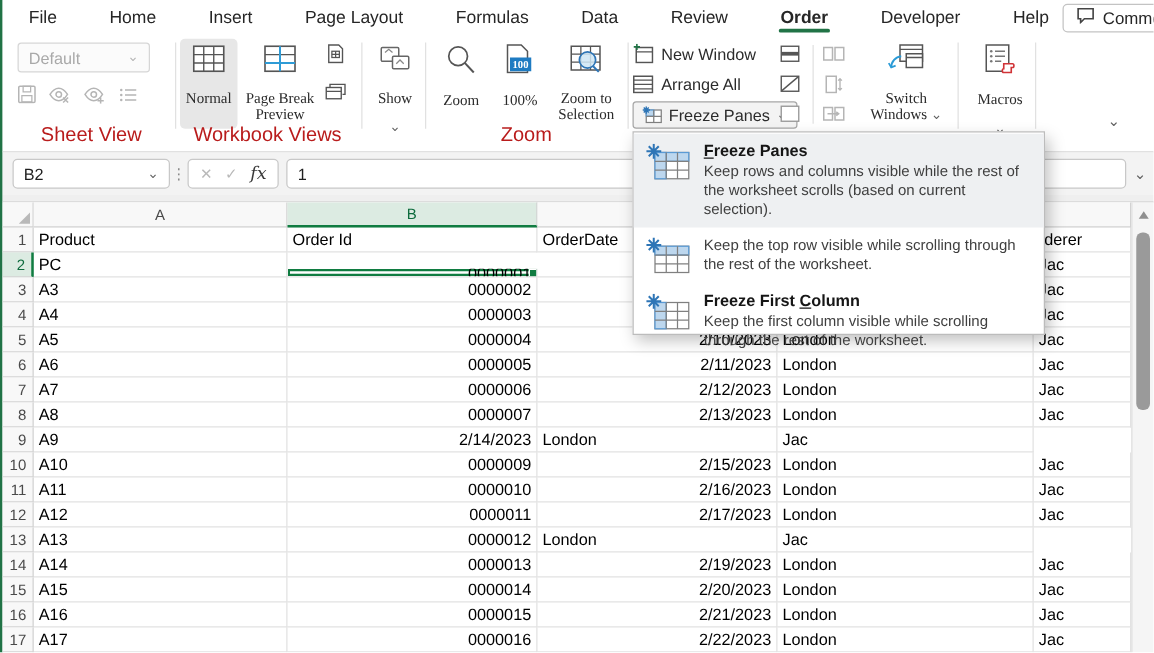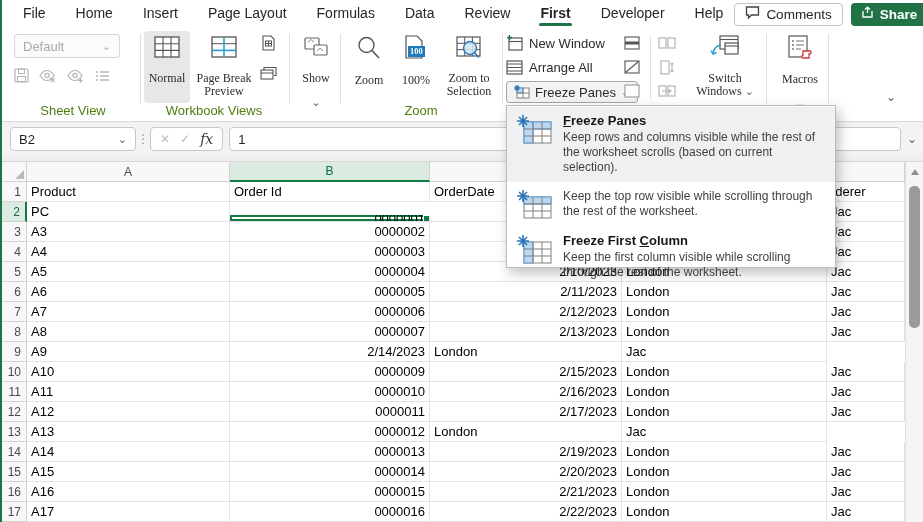--- a/index.html
+++ b/index.html
@@ -6,33 +6,33 @@
     --green:#217346; --selgreen:#107c41; --fblue:#2e75b6; --fblue-fill:#bdd7ee;
     --ink:#2b2b2b; --icon:#4a4a4a; --dis:#b5b5b5; --grid:#e2e2e2; --hdrline:#d2d2d2;
   }
   *{box-sizing:border-box; margin:0; padding:0;}
   html,body{width:923px;height:522px;overflow:hidden;background:#fff;
     font-family:"Liberation Sans", sans-serif; -webkit-font-smoothing:antialiased;}
   .app{position:relative;width:923px;height:522px;border-left:2px solid var(--green);overflow:hidden;background:#fff;}
 
   
   .menubar{position:absolute;left:0;top:0;width:921px;height:28px;display:flex;align-items:center;background:#fff;}
-  .mtabs{display:flex;align-items:center;gap:8px;padding-left:10px;}
+  .mtabs{display:flex;align-items:center;gap:20px;padding-left:10px;}
   .mtab{font-size:14px;color:#262626;padding:4px 11px 6px;cursor:default;white-space:nowrap;}
   .mtab.active{font-weight:700;position:relative;}
   .mtab.active::after{content:"";position:absolute;left:10px;right:10px;bottom:1px;height:3px;background:var(--green);border-radius:2px;}
   .mbar-right{margin-left:auto;display:flex;align-items:center;gap:8px;padding-right:6px;}
   .comments-btn{display:flex;align-items:center;gap:6px;height:23px;padding:0 10px;border:1px solid #c3c3c3;border-radius:4px;background:#fff;font-size:13.5px;color:#262626;}
   .share-btn{display:flex;align-items:center;gap:6px;height:23px;padding:0 10px;border-radius:4px;background:var(--green);color:#fff;font-size:13.5px;font-weight:600;}
   .share-btn .chev{color:#dfeee6;font-weight:400;}
 
   
   .ribbon{position:absolute;left:0;top:28px;width:921px;height:94px;background:#fff;border-bottom:1px solid #d8d8d8;}
   .rsep{position:absolute;top:6px;bottom:18px;width:1px;background:#e1e1e1;}
-  .grplabel{position:absolute;bottom:3px;font-size:13px;color:#4d7c0f;white-space:nowrap;text-align:center;}
+  .grplabel{position:absolute;bottom:3px;font-size:16px;color:#b91c1c;white-space:nowrap;text-align:center;}
   .bigbtn{position:absolute;display:flex;flex-direction:column;align-items:center;gap:13px;padding-top:4px;border-radius:4px;font-family:Liberation Serif, serif;}
   .bigbtn .lbl{font-size:12px;line-height:13px;color:var(--ink);text-align:center;}
   .bigbtn.pressed{background:#e7e7e7;}
   .chev{font-size:11px;line-height:8px;color:#5f5f5f;}
 
   
   .defsel{position:absolute;left:12px;top:6px;width:106px;height:24px;border:1px solid #d6d6d6;border-radius:3px;background:#fbfbfb;display:flex;align-items:center;justify-content:space-between;padding:0 8px;font-size:13px;color:#a9a9a9;}
   .sv-icons{position:absolute;left:12px;top:40px;display:flex;gap:10px;align-items:center;}
 
   
@@ -88,21 +88,21 @@
 
   <div class="menubar">
     <div class="mtabs">
         <span class="mtab">File</span>
         <span class="mtab">Home</span>
         <span class="mtab">Insert</span>
         <span class="mtab">Page Layout</span>
         <span class="mtab">Formulas</span>
         <span class="mtab">Data</span>
         <span class="mtab">Review</span>
-        <span class="mtab active">First</span>
+        <span class="mtab active">Order</span>
         <span class="mtab">Developer</span>
         <span class="mtab">Help</span>
       </div>
     <div class="mbar-right">
       <div class="comments-btn">
         <span>
           <svg width="15" height="13" viewBox="0 0 15 13">
               <path d="M1.5 1h12v8h-7l-3 3v-3h-2z" fill="none" stroke="#444" stroke-width="1.3"></path>
             </svg>
         </span>

